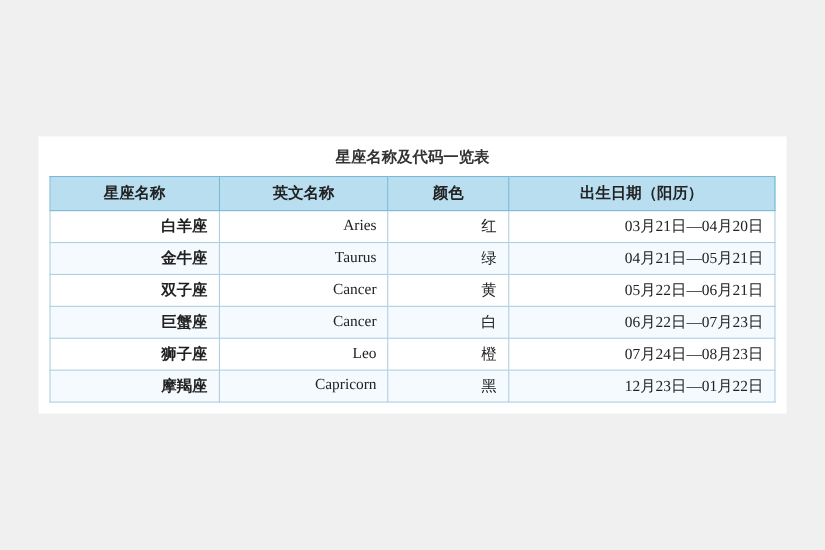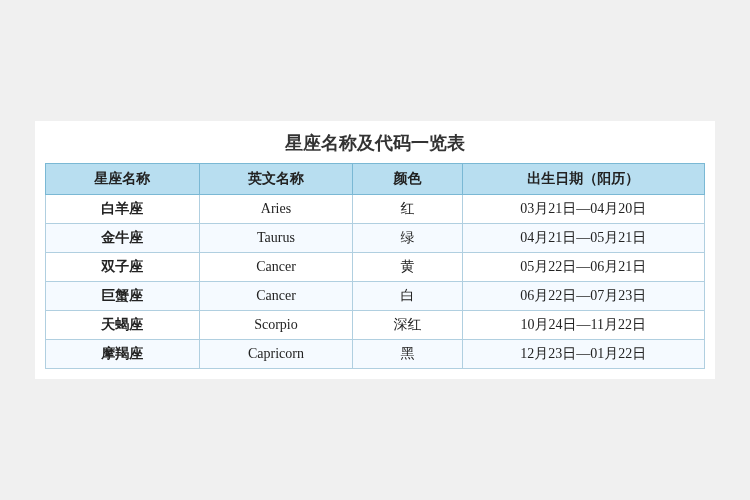--- a/index.html
+++ b/index.html
@@ -17,21 +17,21 @@
       font-family: "SimSun", "宋体", serif;
       font-size: 14px;
     }
     .container {
       background: #fff;
       width: 680px;
       padding: 10px;
     }
     .title {
       text-align: center;
-      font-size: 18px;
+      font-size: 14px;
       font-weight: bold;
       color: #333;
       margin-bottom: 8px;
     }
     table {
       width: 100%;
       border-collapse: collapse;
     }
     thead tr {
       background-color: #b8def0;
@@ -45,21 +45,21 @@
     }
     tbody tr {
       background-color: #fff;
     }
     tbody tr:nth-child(even) {
       background-color: #f5faff;
     }
     tbody td {
       border: 1px solid #b0cfe0;
       padding: 5px 10px;
-      text-align: center;
+      text-align: right;
       color: #222;
     }
     td.chinese-name {
       font-weight: bold;
     }
   </style>
 </head>
 <body>
 
 <div class="container">
@@ -92,24 +92,24 @@
           <td>黄</td>
           <td>05月22日—06月21日</td>
         </tr>
         <tr>
           <td class="chinese-name">巨蟹座</td>
           <td>Cancer</td>
           <td>白</td>
           <td>06月22日—07月23日</td>
         </tr>
         <tr>
-          <td class="chinese-name">天蝎座</td>
-          <td>Scorpio</td>
-          <td>深红</td>
-          <td>10月24日—11月22日</td>
+          <td class="chinese-name">狮子座</td>
+          <td>Leo</td>
+          <td>橙</td>
+          <td>07月24日—08月23日</td>
         </tr>
         <tr>
           <td class="chinese-name">摩羯座</td>
           <td>Capricorn</td>
           <td>黑</td>
           <td>12月23日—01月22日</td>
         </tr>
       </tbody>
   </table>
 </div>

